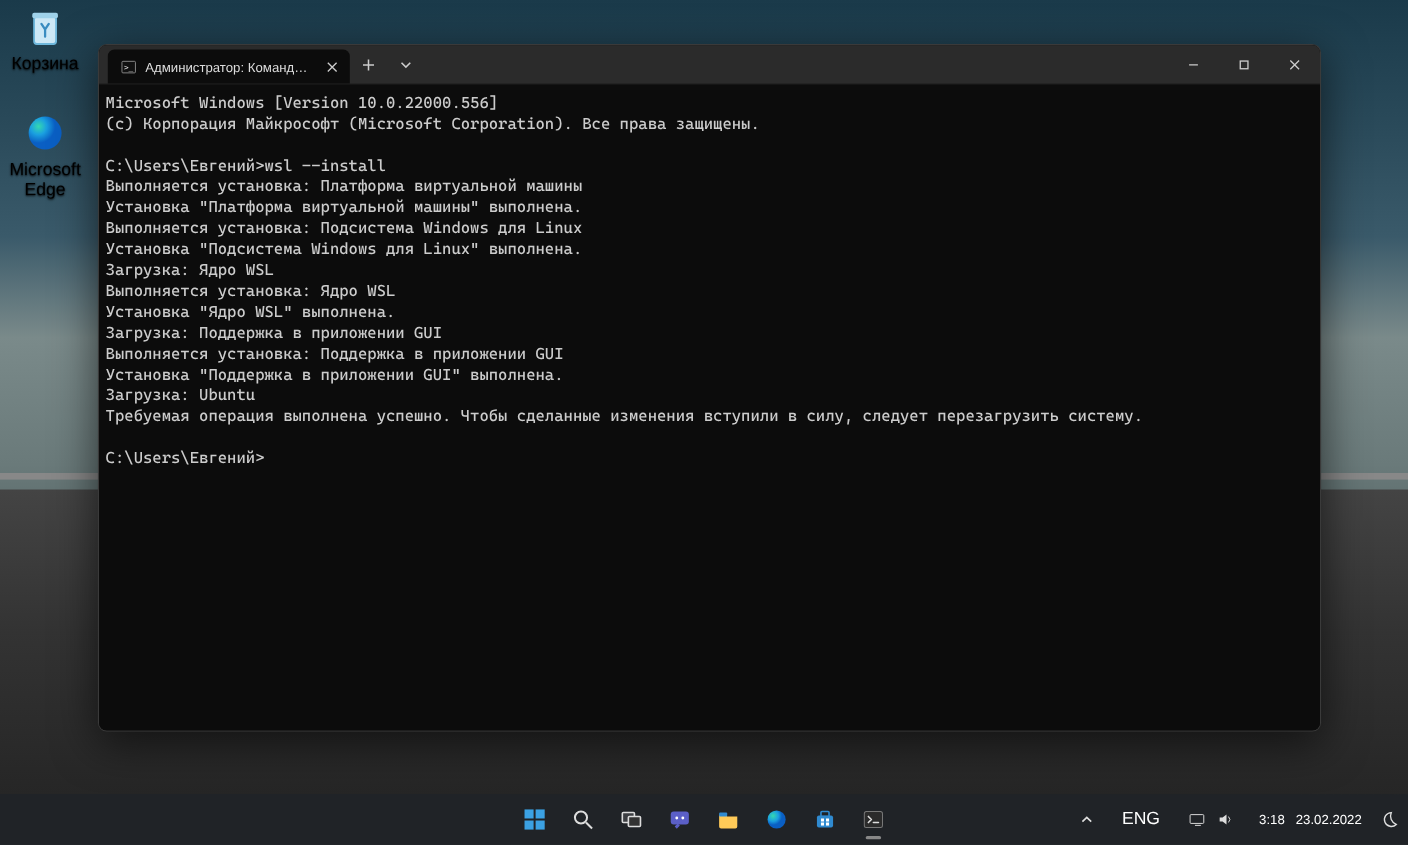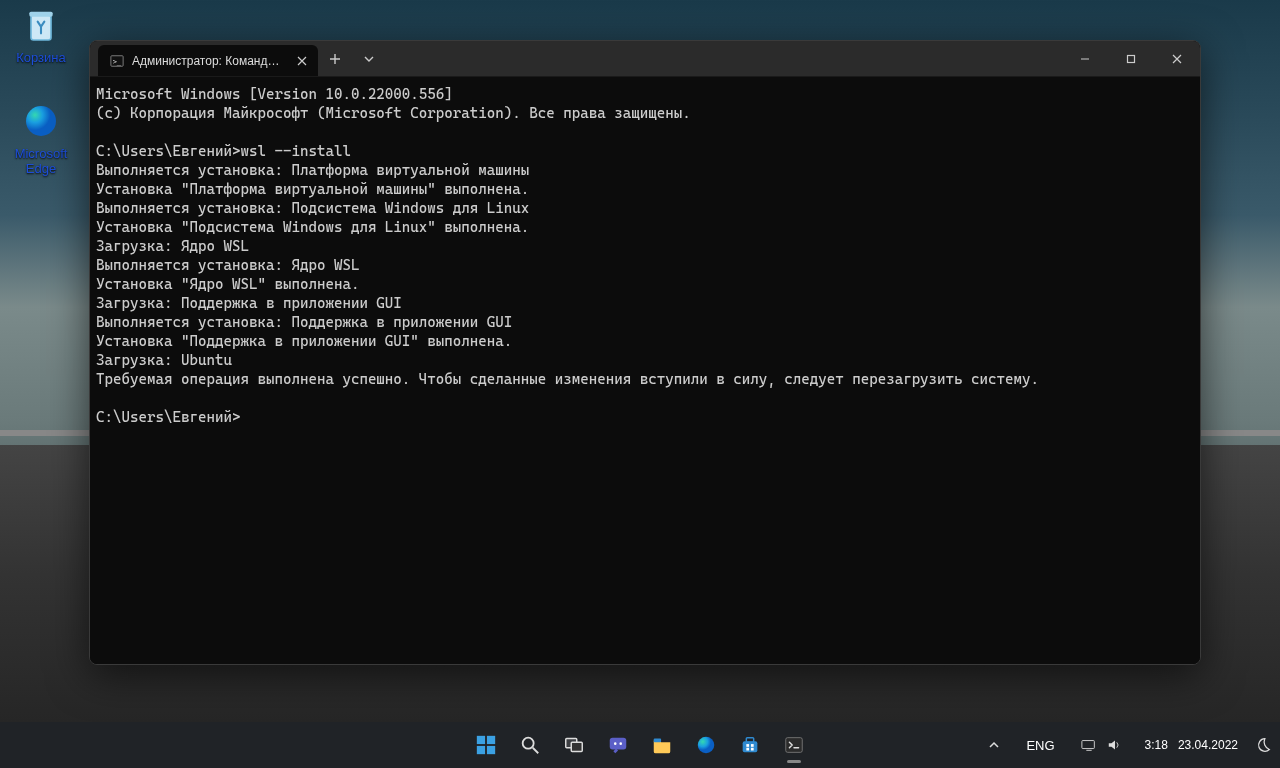--- a/index.html
+++ b/index.html
@@ -15,21 +15,21 @@
   .bg-layer::before {
     content:""; position:absolute; left:0; right:0; top:58%; bottom:0;
     background: linear-gradient(to bottom,#444 0%,#333 40%,#222 100%);
   }
   .bg-layer::after{
     content:""; position:absolute; left:0; right:0; top:56%; height:6px;
     background:#888;
   }
 
   
-  .desktop-icon { position:absolute; width:74px; text-align:center; color:#1d4ed8; font-size:13px; text-shadow:0 1px 2px #000; }
+  .desktop-icon { position:absolute; width:74px; text-align:center; color:#000000; font-size:16px; text-shadow:0 1px 2px #000; }
   .desktop-icon .icon-box { width:42px; height:42px; margin:0 auto 4px; display:flex; align-items:center; justify-content:center; }
   .recycle { left:4px; top:4px; }
   .edge    { left:4px; top:100px; }
   .recycle .icon-box svg, .edge .icon-box svg { width:40px; height:40px; }
 
   
   .terminal-window {
     position:absolute; left:89px; top:40px; width:1112px; height:625px;
     background:#0c0c0c; border:1px solid #3a3a3a; border-radius:8px;
     box-shadow:0 10px 40px rgba(0,0,0,.6);
@@ -62,21 +62,21 @@
     position:absolute; left:0; right:0; bottom:0; height:46px;
     background:rgba(32,35,40,.82); backdrop-filter:blur(6px);
     display:flex; align-items:center; color:#fff;
   }
   .taskbar-center { position:absolute; left:50%; transform:translateX(-50%); display:flex; gap:4px; }
   .task-item { width:40px; height:40px; display:flex; align-items:center; justify-content:center; border-radius:4px; position:relative;}
   .task-item.active::after{content:"";position:absolute;bottom:2px;left:50%;transform:translateX(-50%);width:14px;height:3px;background:#888;border-radius:2px;}
   .taskbar-right { position:absolute; right:6px; display:flex; align-items:center; gap:10px; font-size:12px; }
   .tray-group{display:flex;align-items:center;gap:10px;padding:4px 8px;border-radius:4px;}
   .clock{ text-align:right; line-height:14px; font-size:12px; padding:2px 4px;}
-  .lang{font-size:13px;}
+  .lang{font-size:16px;}
 
   svg { display:block; }
 </style>
 </head>
 <body>
 
 <div class="bg-layer"></div>
 
 <div class="desktop-icon recycle">
   <div class="icon-box">
@@ -249,21 +249,21 @@
           <rect x="1" y="2" width="14" height="9" rx="1" stroke="#ddd" fill="none"></rect>
           <path d="M6 13 h6" stroke="#ddd"></path>
         </svg>
       <svg width="16" height="14" viewBox="0 0 18 14">
           <path d="M2 5 h3 l4 -3 v10 l-4 -3 h-3 z" fill="#ddd"></path>
           <path d="M11 4 q3 3 0 6" stroke="#ddd" fill="none"></path>
         </svg>
     </div>
     <div class="clock tray-group">
       <div>3:18</div>
-      <div>23.04.2022</div>
+      <div>23.02.2022</div>
     </div>
     <div class="tray-group" style="padding:4px 2px;">
       <svg width="18" height="18" viewBox="0 0 20 20">
           <path d="M12 3 a7 7 0 1 0 5 12 a9 9 0 0 1 -5 -12 z" fill="none" stroke="#ddd" stroke-width="1.4"></path>
         </svg>
     </div>
   </div>
 </div>
 
 </body></html>

